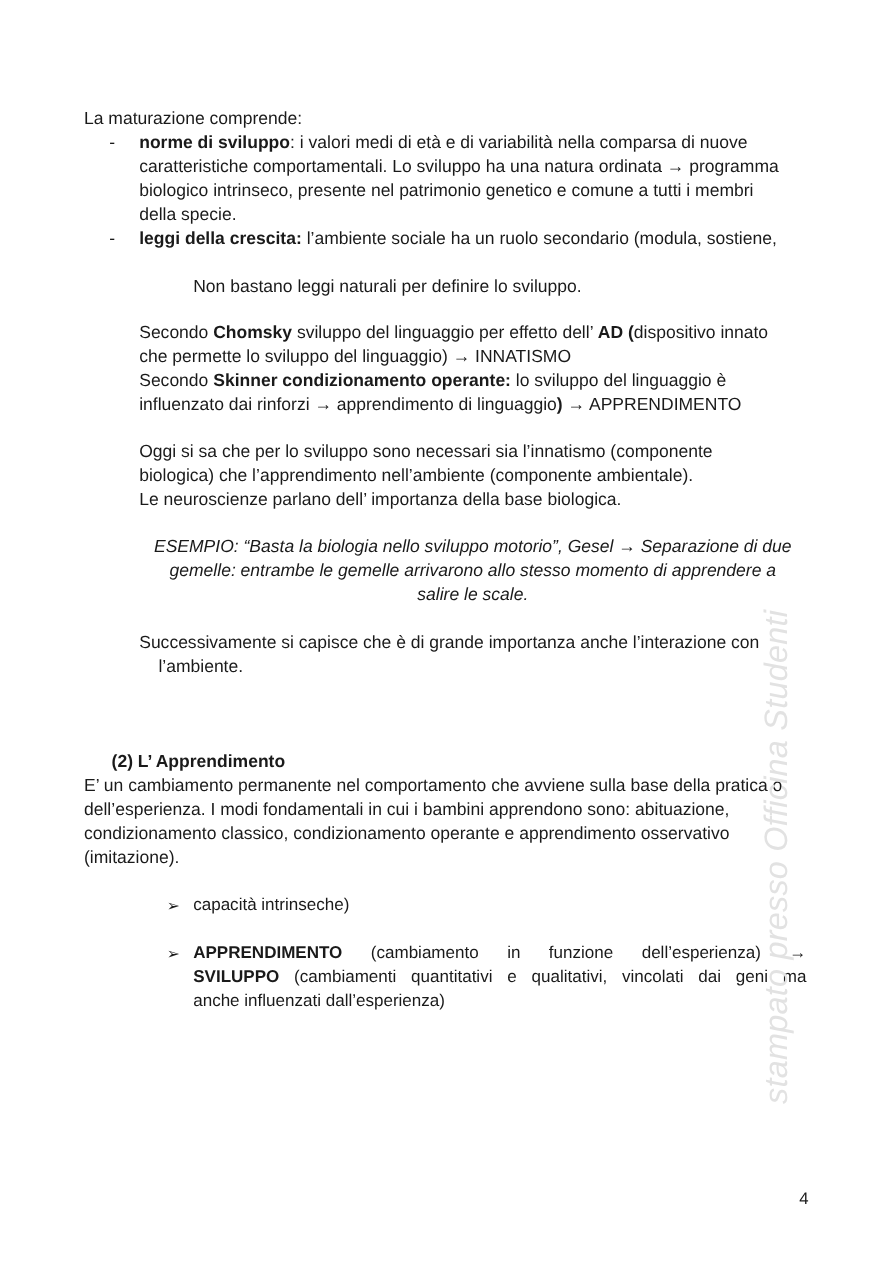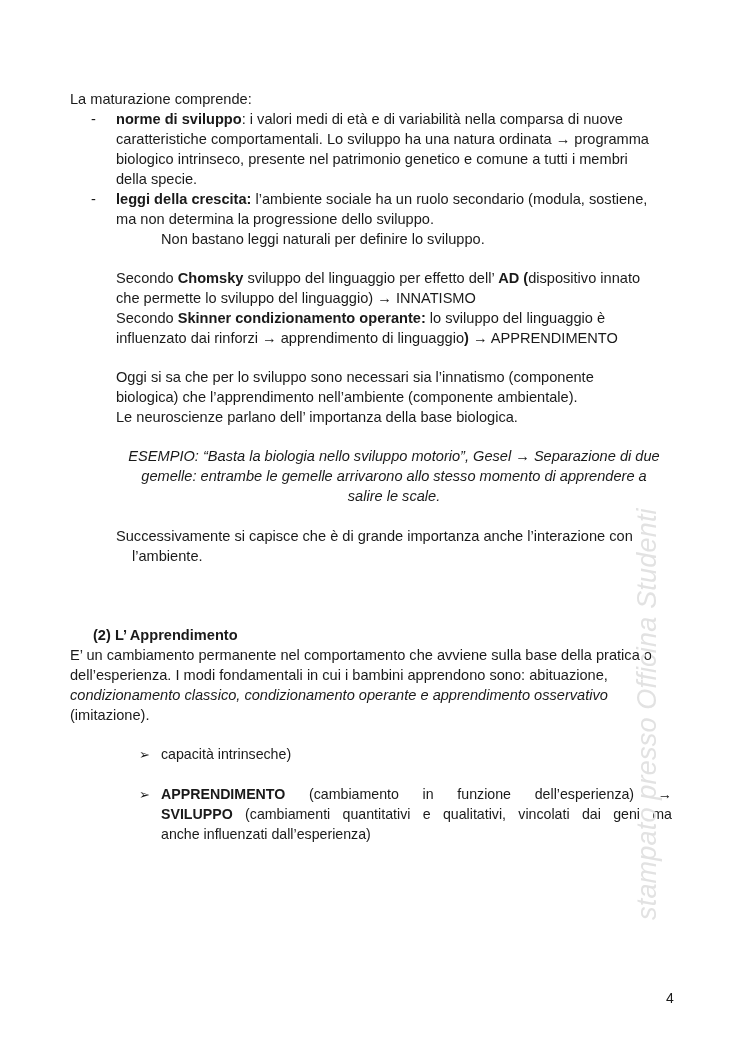--- a/index.html
+++ b/index.html
@@ -91,21 +91,20 @@
   <p class="p" style="left:70px; top:90px;">La maturazione comprende:</p>
 
   <span class="p dash" style="top:110px;">-</span>
   <p class="p" style="left:116px; top:130px;">caratteristiche comportamentali. Lo sviluppo ha una natura ordinata → programma</p>
   <p class="p" style="left:116px; top:110px;"><b>norme di sviluppo</b><span>: i valori medi di età e di variabilità nella comparsa di nuove</span></p>
   <p class="p" style="left:116px; top:150px;">biologico intrinseco, presente nel patrimonio genetico e comune a tutti i membri</p>
   <p class="p" style="left:116px; top:170px;">della specie.</p>
 
   <span class="p dash" style="top:190px;">-</span>
   <p class="p" style="left:116px; top:190px;"><b>leggi della crescita:</b><span> l’ambiente sociale ha un ruolo secondario (modula, sostiene,</span></p>
-  <p class="p" style="left:116px; top:210px;">ma non determina la progressione dello sviluppo.</p>
 
   <p class="p" style="left:161px; top:230px;">Non bastano leggi naturali per definire lo sviluppo.</p>
 
   <p class="p" style="left:116px; top:269px;"><span>Secondo </span><b>Chomsky</b><span> sviluppo del linguaggio per effetto dell’ </span><b>AD (</b><span>dispositivo innato</span></p>
   <p class="p" style="left:116px; top:289px;">che permette lo sviluppo del linguaggio) → INNATISMO</p>
 
   <p class="p" style="left:116px; top:309px;"><span>Secondo </span><b>Skinner condizionamento operante:</b><span> lo sviluppo del linguaggio è</span></p>
   <p class="p" style="left:116px; top:329px;"><span>influenzato dai rinforzi → apprendimento di linguaggio</span><b>)</b><span> → APPRENDIMENTO</span></p>
 
   <p class="p" style="left:116px; top:368px;">Oggi si sa che per lo sviluppo sono necessari sia l’innatismo (componente</p>
@@ -118,21 +117,21 @@
     <div>salire le scale.</div>
   </div>
 
   <p class="p" style="left:116px; top:527px;">Successivamente si capisce che è di grande importanza anche l’interazione con</p>
   <p class="p" style="left:116px; top:547px;margin-left:16px;">l’ambiente.</p>
 
   <p class="p b" style="left:93px; top:626px;">(2) L’ Apprendimento</p>
 
   <p class="p" style="left:70px; top:646px;">E’ un cambiamento permanente nel comportamento che avviene sulla base della pratica o</p>
   <p class="p" style="left:70px; top:666px;">dell’esperienza. I modi fondamentali in cui i bambini apprendono sono: abituazione,</p>
-  <p class="p" style="left:70px; top:686px;font-style:italic;">condizionamento classico, condizionamento operante e apprendimento osservativo</p>
+  <p class="p" style="left:70px; top:686px;">condizionamento classico, condizionamento operante e apprendimento osservativo</p>
   <p class="p" style="left:70px; top:706px;">(imitazione).</p>
 
   <div class="bullet-list">
     <span class="p arrow-bullet" style="top:745px;">➢</span>
     <div class="bullet-text" style="top:745px;">
       <span class="line last">capacità intrinseche)</span>
     </div>
 
     <span class="p arrow-bullet" style="top:785px;">➢</span>
     <div class="bullet-text" style="top:785px;">

